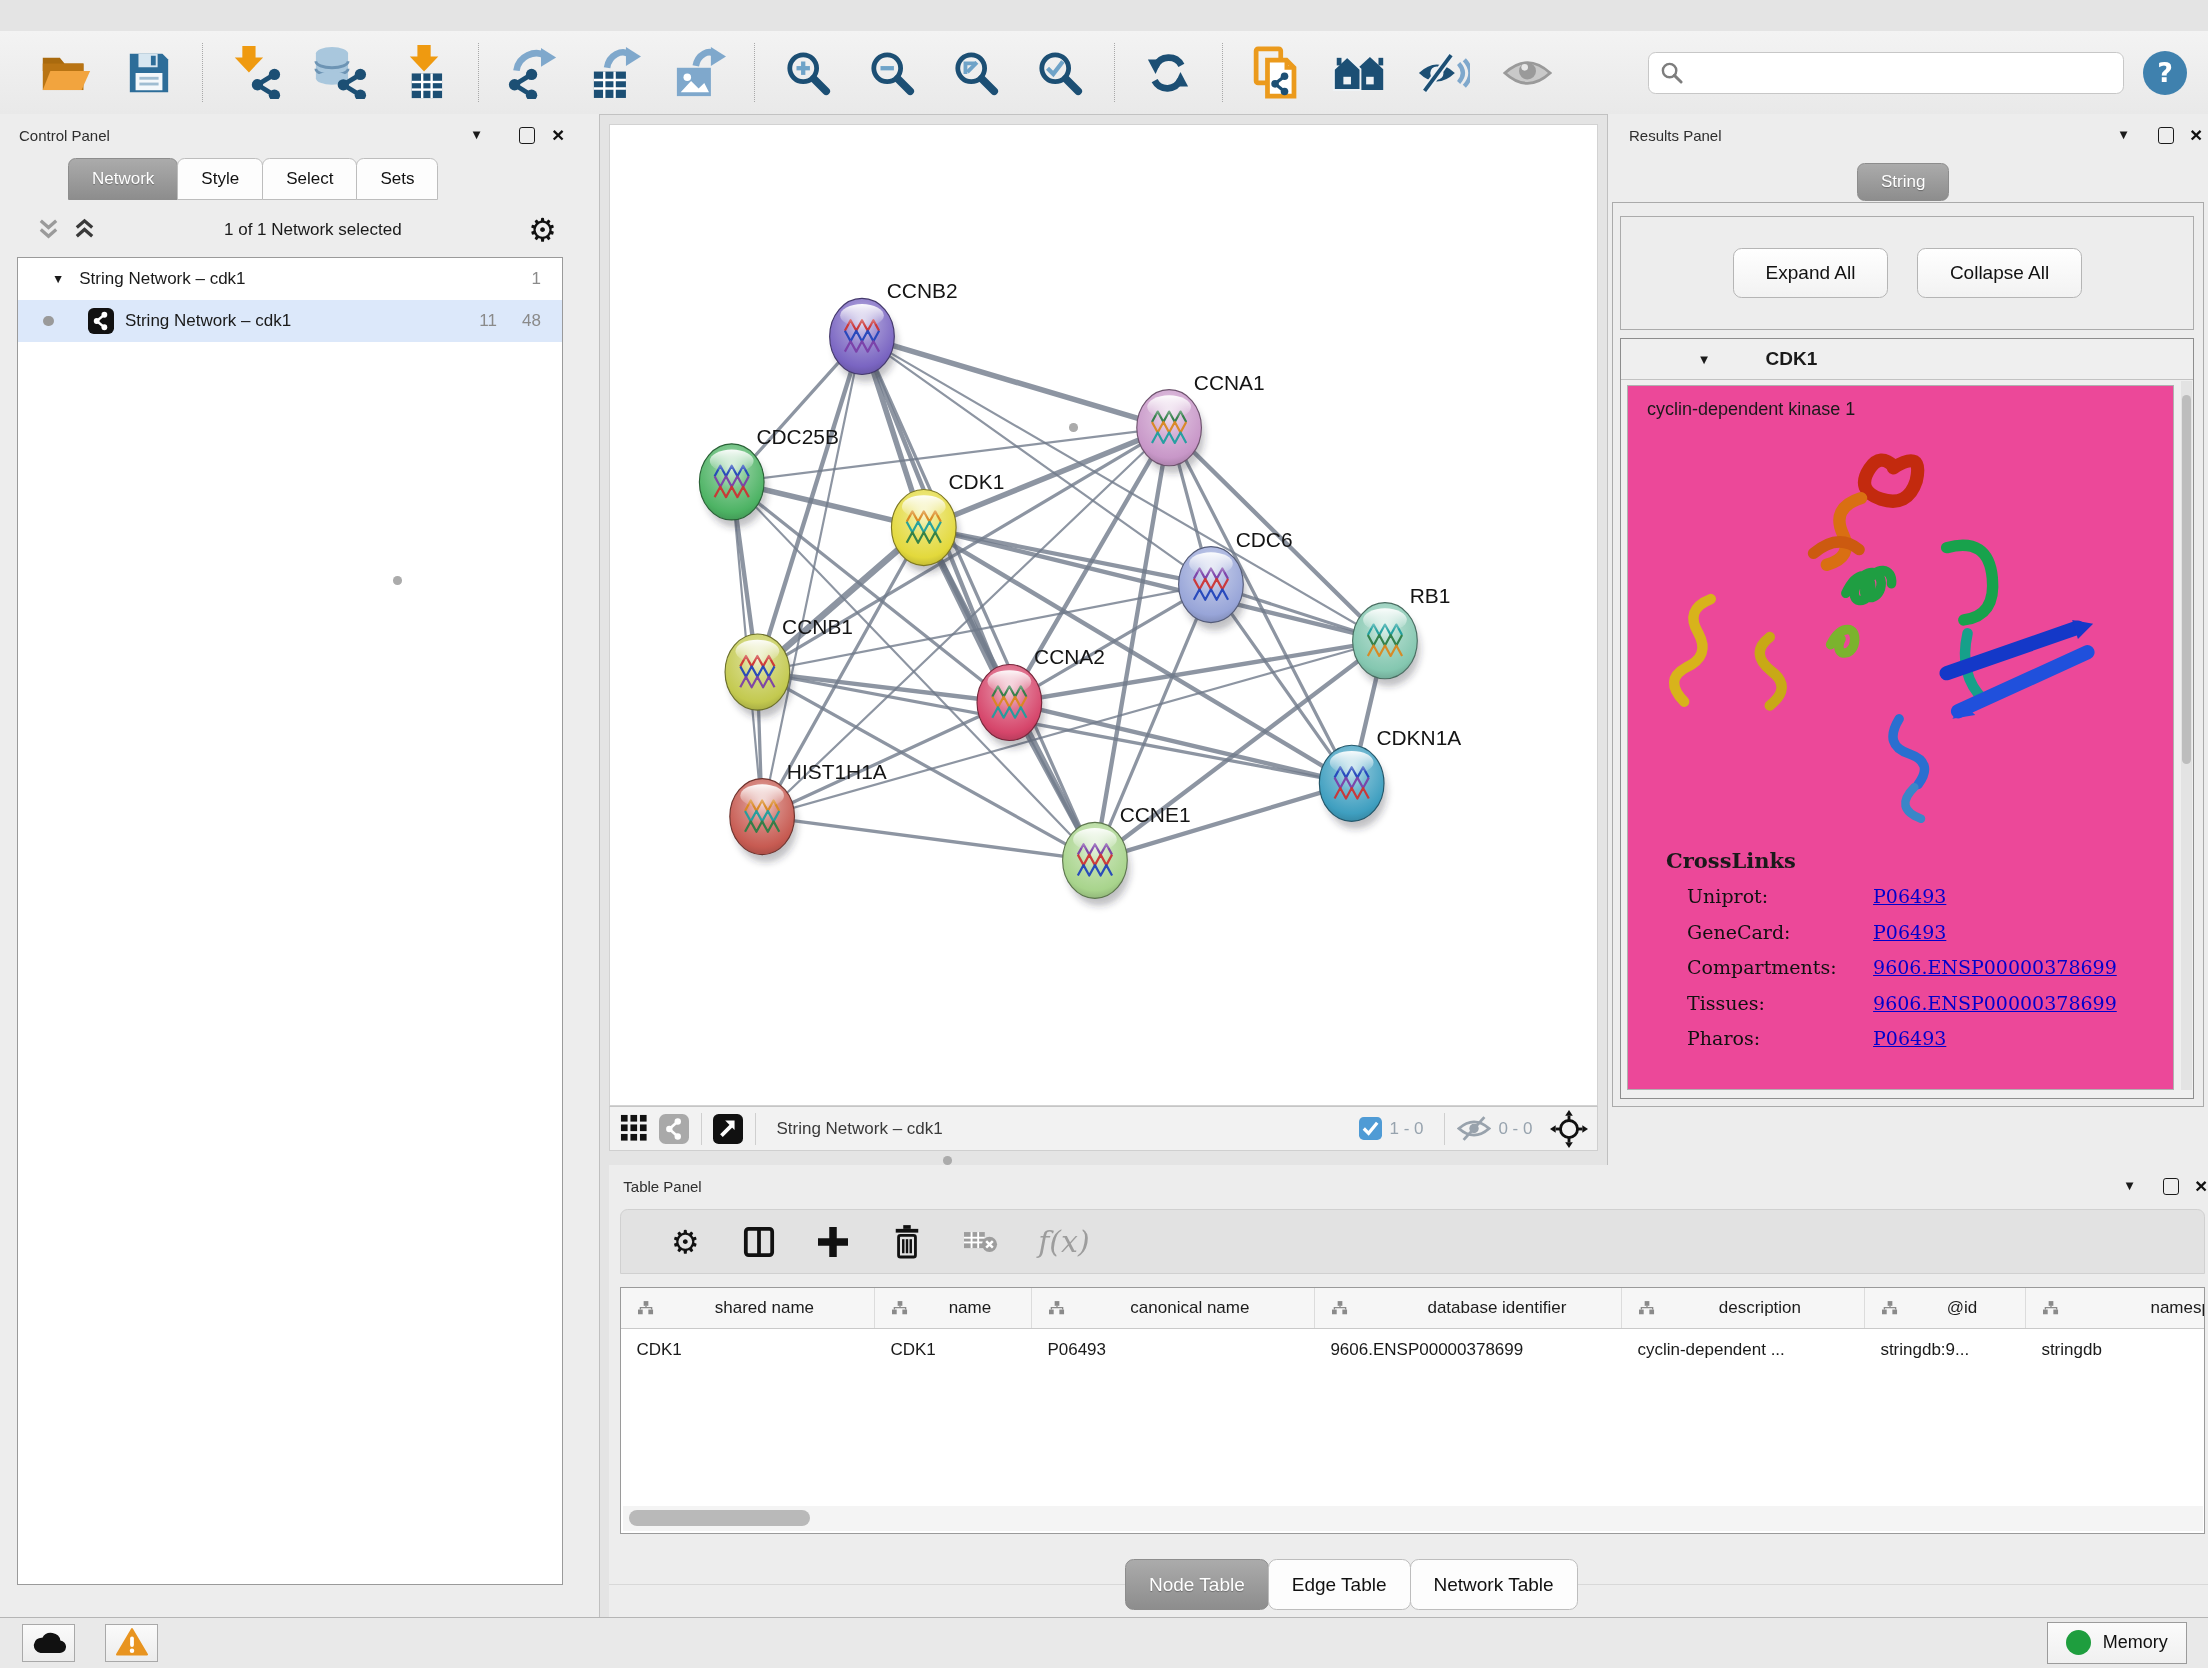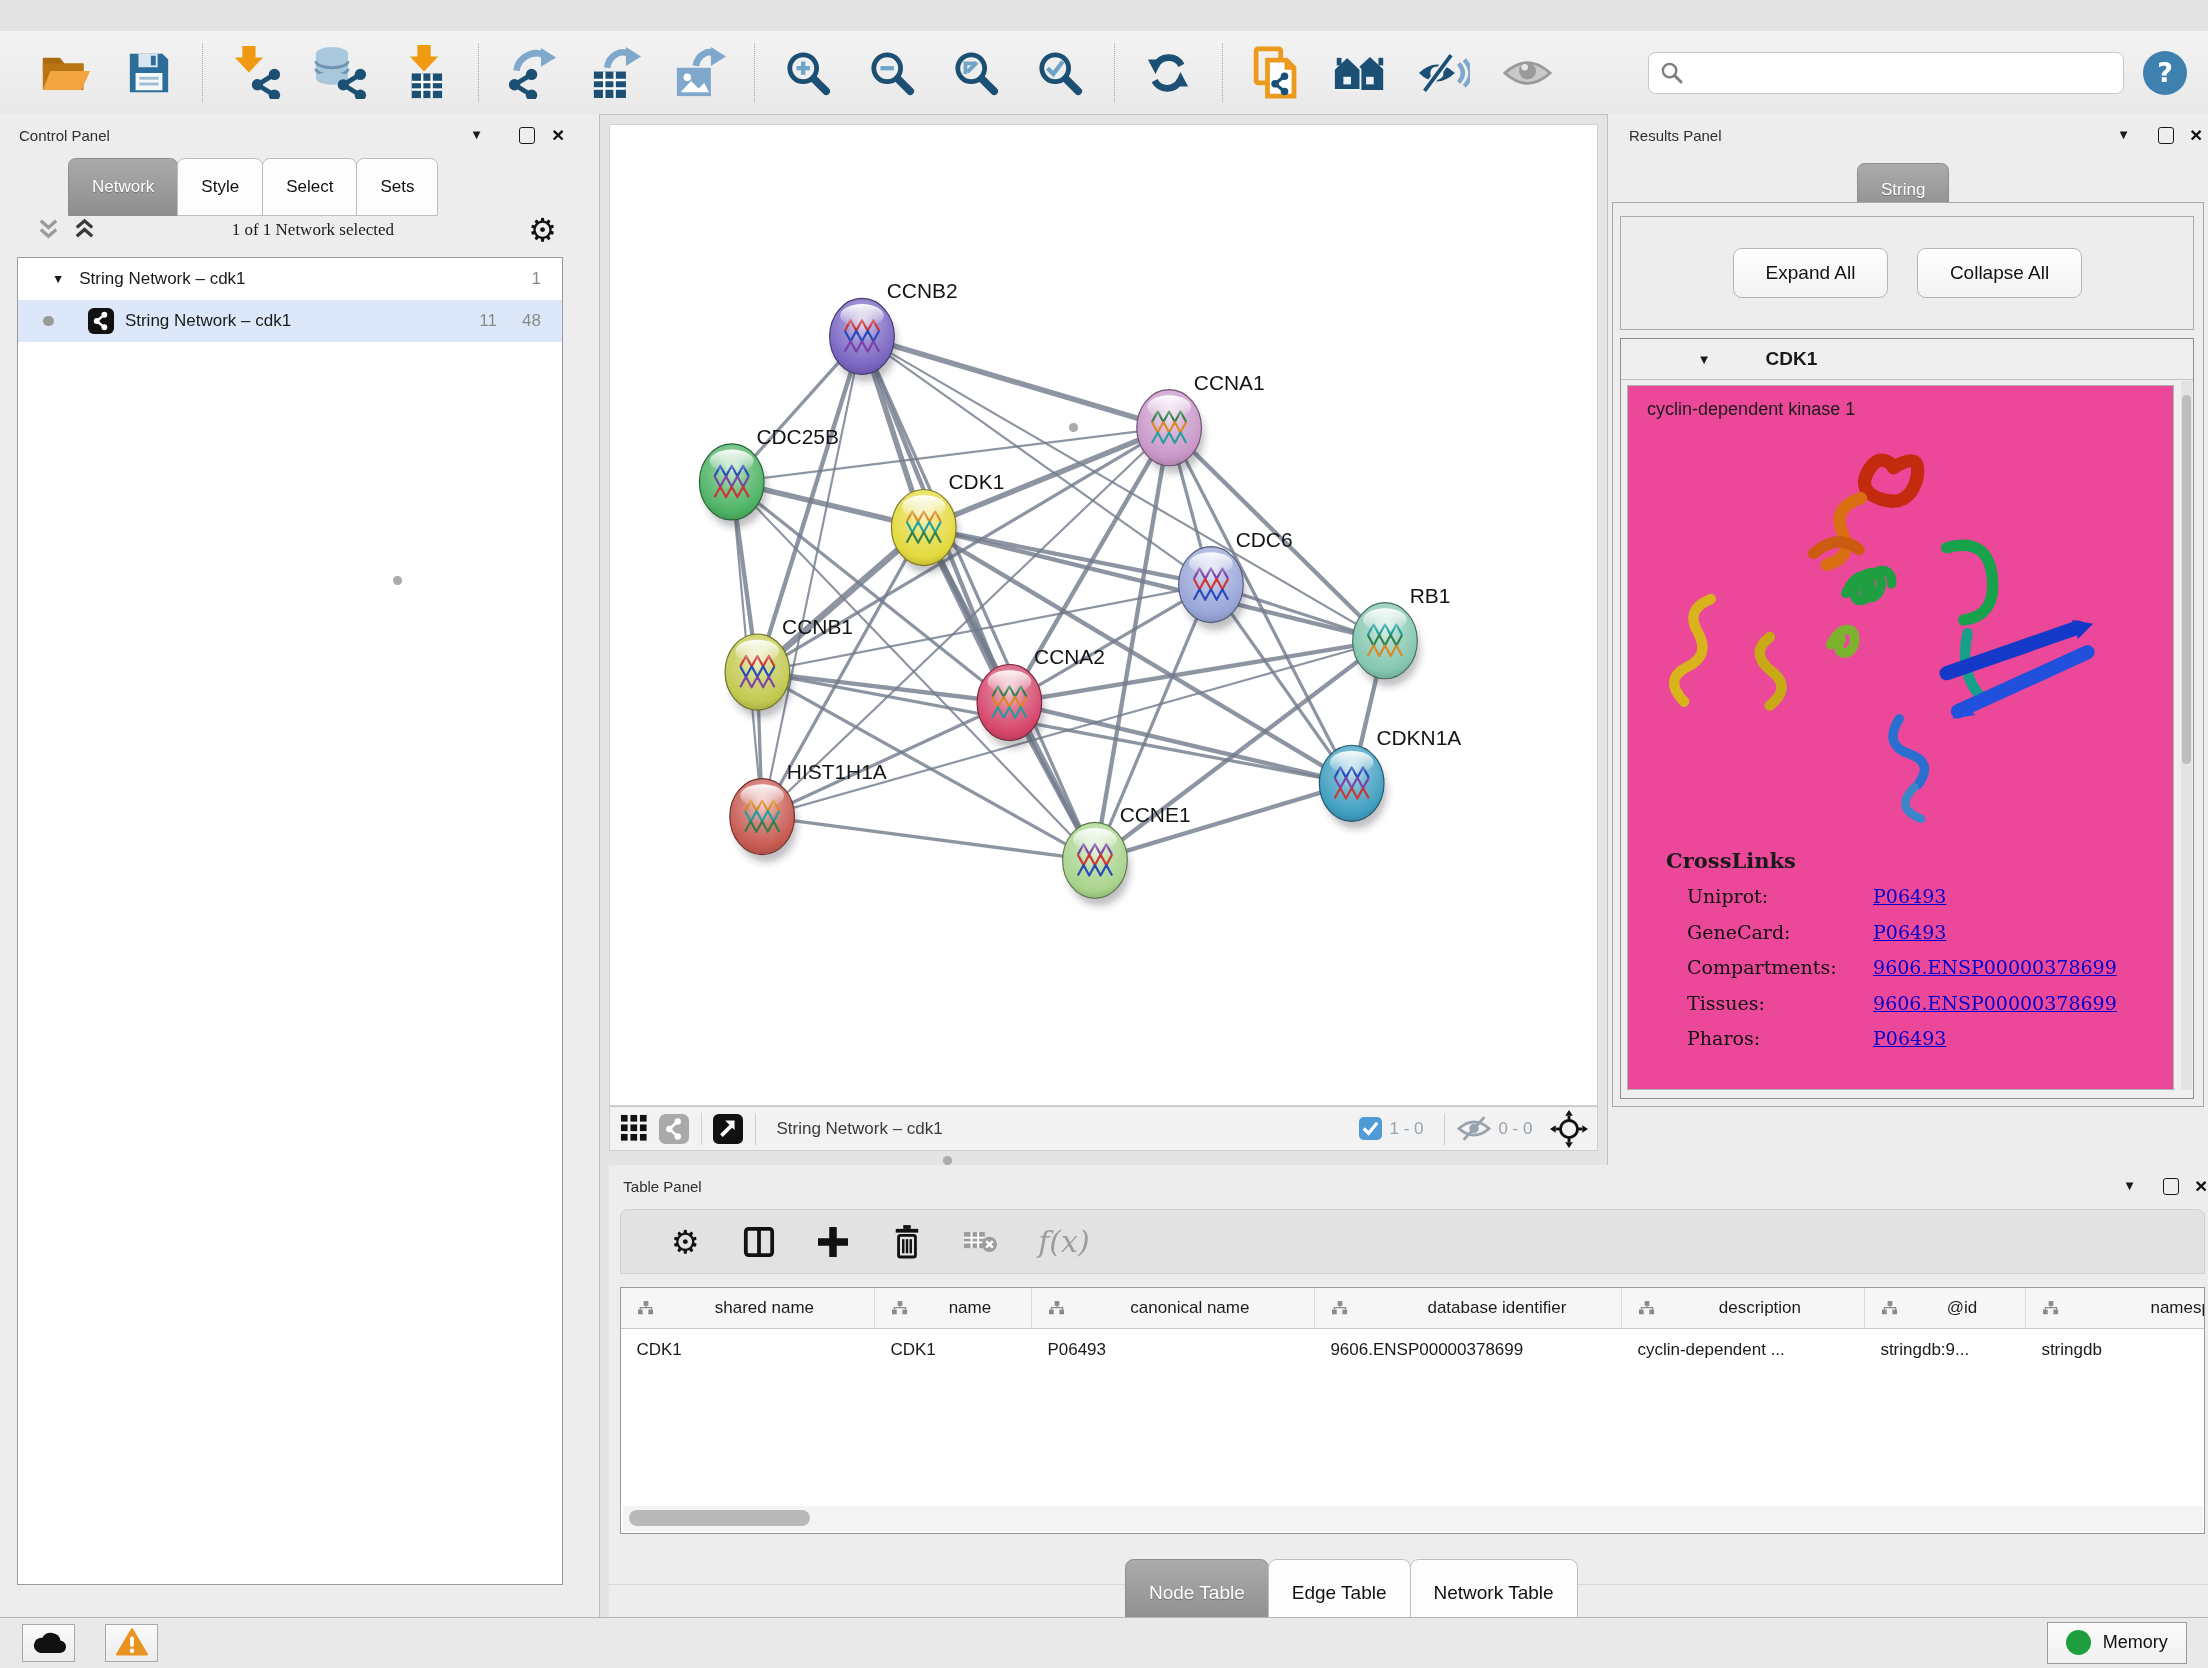--- a/index.html
+++ b/index.html
@@ -26,31 +26,31 @@
   .searchbox input{border:none;outline:none;font-size:17px;flex:1;background:transparent;margin-left:7.6px;}
   .helpbtn{width:44px;height:44px;border-radius:50%;background:#3f81ae;color:#fff;
     font-weight:bold;font-size:27px;display:flex;align-items:center;justify-content:center;
     margin:0 21px 0 19px;flex:0 0 auto;font-family:"DejaVu Sans",sans-serif;}
   
   .hdr-tri{font-size:13.3px;color:#1a1a1a;}
   .hdr-box{display:inline-block;width:14.3px;height:14.3px;border:1.9px solid #1a1a1a;border-radius:2.9px;}
   .hdr-x{font-size:21px;font-weight:bold;color:#111;line-height:1;}
   .panel-title{font-size:15px;color:#2e2e2e;}
   
-  .tab{height:40px;padding:8px 23px;display:flex;align-items:center;justify-content:center;
+  .tab{height:40px;padding:0 23px;display:flex;align-items:center;justify-content:center;
     background:#fdfdfd;border:1px solid #bdbdbd;border-radius:7.6px 7.6px 0 0;font-size:17px;
     margin-right:-1px;color:#111;}
   .tab.selected{background:linear-gradient(#ababab,#8d8d8d);color:#fff;border-color:#8d8d8d;
     text-shadow:0 1px 1px rgba(0,0,0,.3);}
   
   .control-panel{position:absolute;left:0;top:114px;width:600px;height:1503px;
     background:#ededed;border-right:1px solid #c0c0c0;box-sizing:border-box;}
   .cp-tabs{position:absolute;left:68px;top:44px;display:flex;}
   .cp-status{position:absolute;left:0;top:91px;width:100%;height:49px;display:flex;align-items:center;}
-  .cp-status .stext{flex:1;text-align:center;font-size:17px;color:#1a1a1a;font-family:Liberation Serif, serif;}
+  .cp-status .stext{flex:1;text-align:center;font-size:17px;color:#1a1a1a;}
   .gear{font-family:"DejaVu Sans",sans-serif;font-size:32px;color:#111;line-height:1;}
   .tree{position:absolute;left:17px;top:143px;width:546px;height:1328px;background:#fff;
     border:1px solid #9a9a9a;box-sizing:border-box;}
   .tree-row{height:42px;display:flex;align-items:center;font-size:17px;}
   .tree-row .count{color:#8a8a8a;}
   .tree-row.selected{background:#dce8fa;}
   .share-badge{width:26px;height:26px;margin-right:11.4px;flex:0 0 auto;}
   
   .net-canvas{position:absolute;left:609px;top:124px;width:989px;height:982px;background:#fff;
     border:1px solid #d2d2d2;box-sizing:border-box;}

